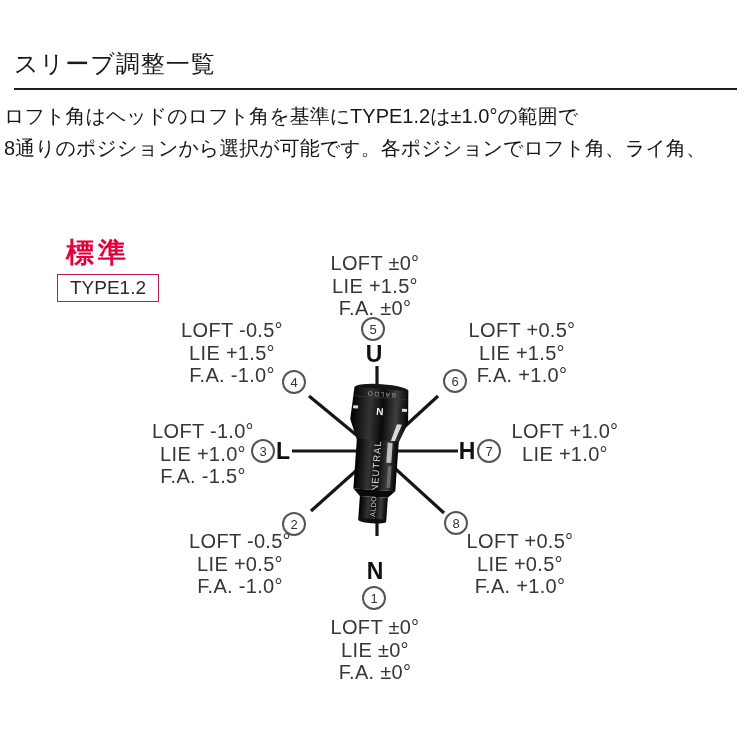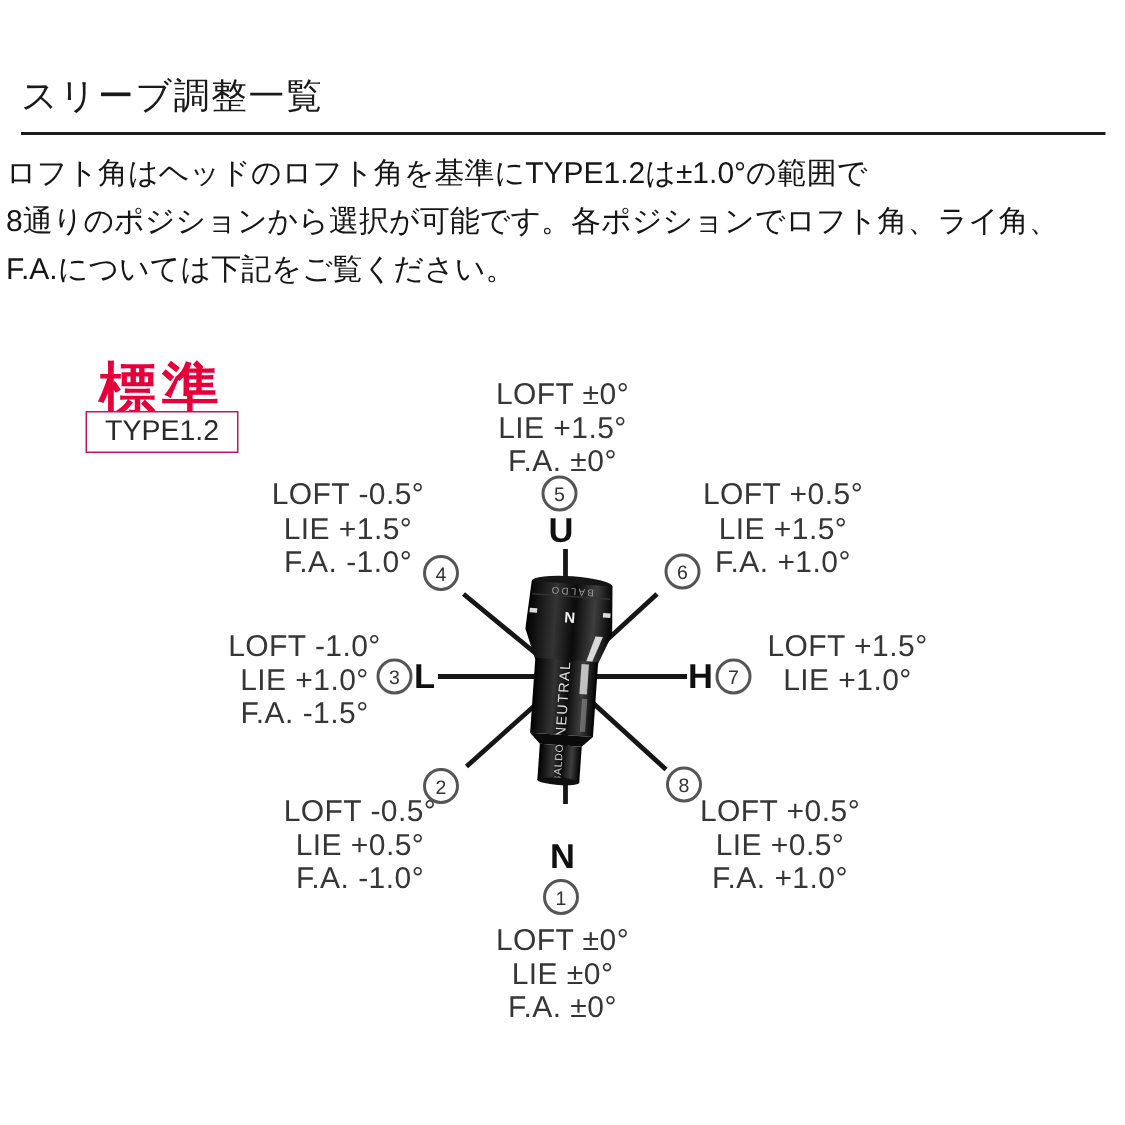--- a/index.html
+++ b/index.html
@@ -10,21 +10,21 @@
   .title{
     position:absolute;left:14px;top:48px;font-size:24px;color:#1a1a1a;
     letter-spacing:1px;white-space:nowrap;
   }
   .rule{position:absolute;left:14px;top:88px;width:723px;height:2px;background:#1c1c1c;}
   .intro{
     position:absolute;left:4px;top:100px;font-size:20px;line-height:32px;
     color:#161616;white-space:nowrap;
   }
   .std-label{
-    position:absolute;left:66px;top:234px;font-size:38px;font-weight:bold;
+    position:absolute;left:66px;top:234px;font-size:28px;font-weight:bold;
     letter-spacing:4px;color:#e60039;white-space:nowrap;
   }
   .type-box{
     position:absolute;left:57px;top:274px;border:1px solid #be185d;
     padding:2px 12px;font-size:19px;color:#2a2a2a;background:#fff;white-space:nowrap;
   }
   .diagram-svg{position:absolute;left:0;top:0;}
   .vals{
     position:absolute;transform:translateX(-50%);text-align:center;white-space:nowrap;
     font-size:20px;line-height:22.5px;color:#363636;letter-spacing:0.3px;
@@ -43,21 +43,20 @@
 <body>
 
 <div class="page">
 
   <div class="title">スリーブ調整一覧</div>
   <div class="rule"></div>
 
   <div class="intro">
     <div>ロフト角はヘッドのロフト角を基準にTYPE1.2は±1.0°の範囲で</div>
     <div>8通りのポジションから選択が可能です。各ポジションでロフト角、ライ角、</div>
-    <div>F.A.については下記をご覧ください。</div>
   </div>
 
   <div class="std-label">標準</div>
   <div class="type-box">TYPE1.2</div>
 
   <svg class="diagram-svg" width="750" height="750" viewBox="0 0 750 750">
     <defs>
       <linearGradient id="gcyl" x1="0" y1="0" x2="1" y2="0">
         <stop offset="0" stop-color="#000000"></stop>
         <stop offset="0.33" stop-color="#343434"></stop>
@@ -123,21 +122,21 @@
 
   <div class="vals" style="left:203px;top:420px;">
     <div>LOFT -1.0°</div>
     <div>LIE +1.0°</div>
     <div>F.A. -1.5°</div>
   </div>
   <div class="circ" style="left:263px;top:451px;">3</div>
   <div class="dl" style="left:283px;top:451px;">L</div>
 
   <div class="vals" style="left:565px;top:420px;">
-    <div>LOFT +1.5°</div>
+    <div>LOFT +1.0°</div>
     <div>LIE +1.0°</div>
   </div>
   <div class="dl" style="left:467px;top:451px;">H</div>
   <div class="circ" style="left:489px;top:451px;">7</div>
 
   <div class="vals" style="left:240px;top:530px;">
     <div>LOFT -0.5°</div>
     <div>LIE +0.5°</div>
     <div>F.A. -1.0°</div>
   </div>

